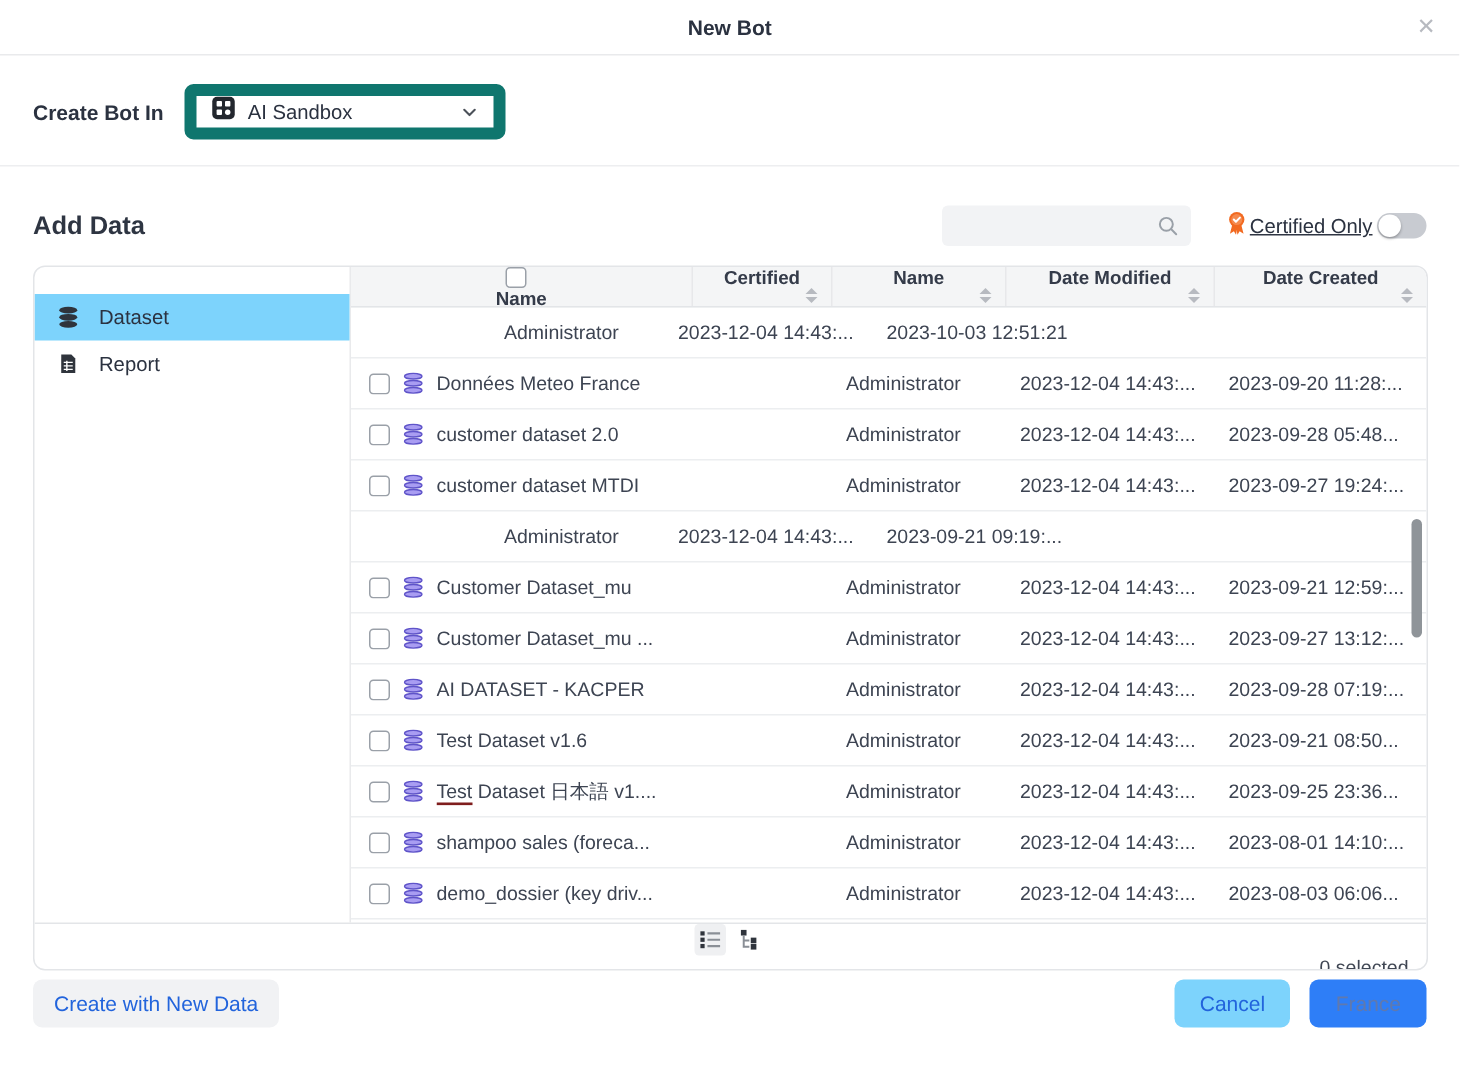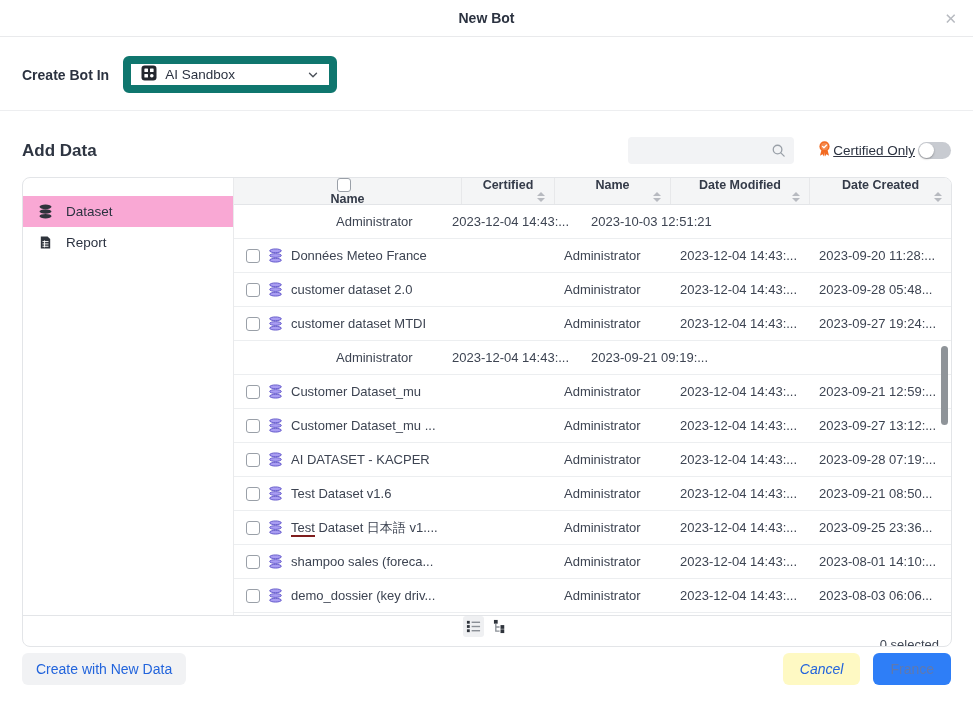--- a/index.html
+++ b/index.html
@@ -79,21 +79,21 @@
   }
   .panel-body { flex: 1; display: flex; min-height: 0; }
   .sidebar {
     width: 211px; border-right: 1px solid #e9eaec;
     padding-top: 18px; flex-shrink: 0;
   }
   .sidebar-item {
     height: 31px; display: flex; align-items: center; gap: 13px;
     padding: 0 15px; font-size: 13.5px; color: #2b3240; cursor: pointer;
   }
-  .sidebar-item.selected { background: #f9a8d4; }
+  .sidebar-item.selected { background: #7dd3fc; }
   .sidebar-item .icon { display: flex; width: 15px; }
 
   .table-area { flex: 1; position: relative; display: flex; flex-direction: column; min-width: 0; }
   .thead {
     display: flex; height: 27px; background: #f4f5f6;
     border-bottom: 1px solid #e3e5e8; flex-shrink: 0;
     font-size: 12.5px; font-weight: 700; color: #343b49;
   }
   .th {
     display: flex; align-items: center; padding: 0 9px;
@@ -147,21 +147,21 @@
     position: absolute; left: 0; right: 0; top: 653px;
     display: flex; align-items: center; padding: 0 22px;
   }
   .btn {
     border: none; border-radius: 6px; height: 32px; font-size: 14px;
     font-family: "Liberation Sans", sans-serif; cursor: pointer;
     display: flex; align-items: center;
   }
   .btn-new-data { background: #f1f2f4; color: #2264dc; padding: 0 14px; }
   .actions-right { margin-left: auto; display: flex; gap: 13px; }
-  .btn-cancel { background: #fef9c3; color: #2264dc; padding: 0 17px; font-style: italic; }
+  .btn-cancel { background: #7dd3fc; color: #2264dc; padding: 0 17px; }
   .btn-create { background: #2e7ef7; color: #6079ae; padding: 0 17px; }
 </style>
 </head>
 <body>
 
 <div class="modal-header">
   <div class="modal-title">New Bot</div>
   <div class="close-btn">✕</div>
 </div>
 

